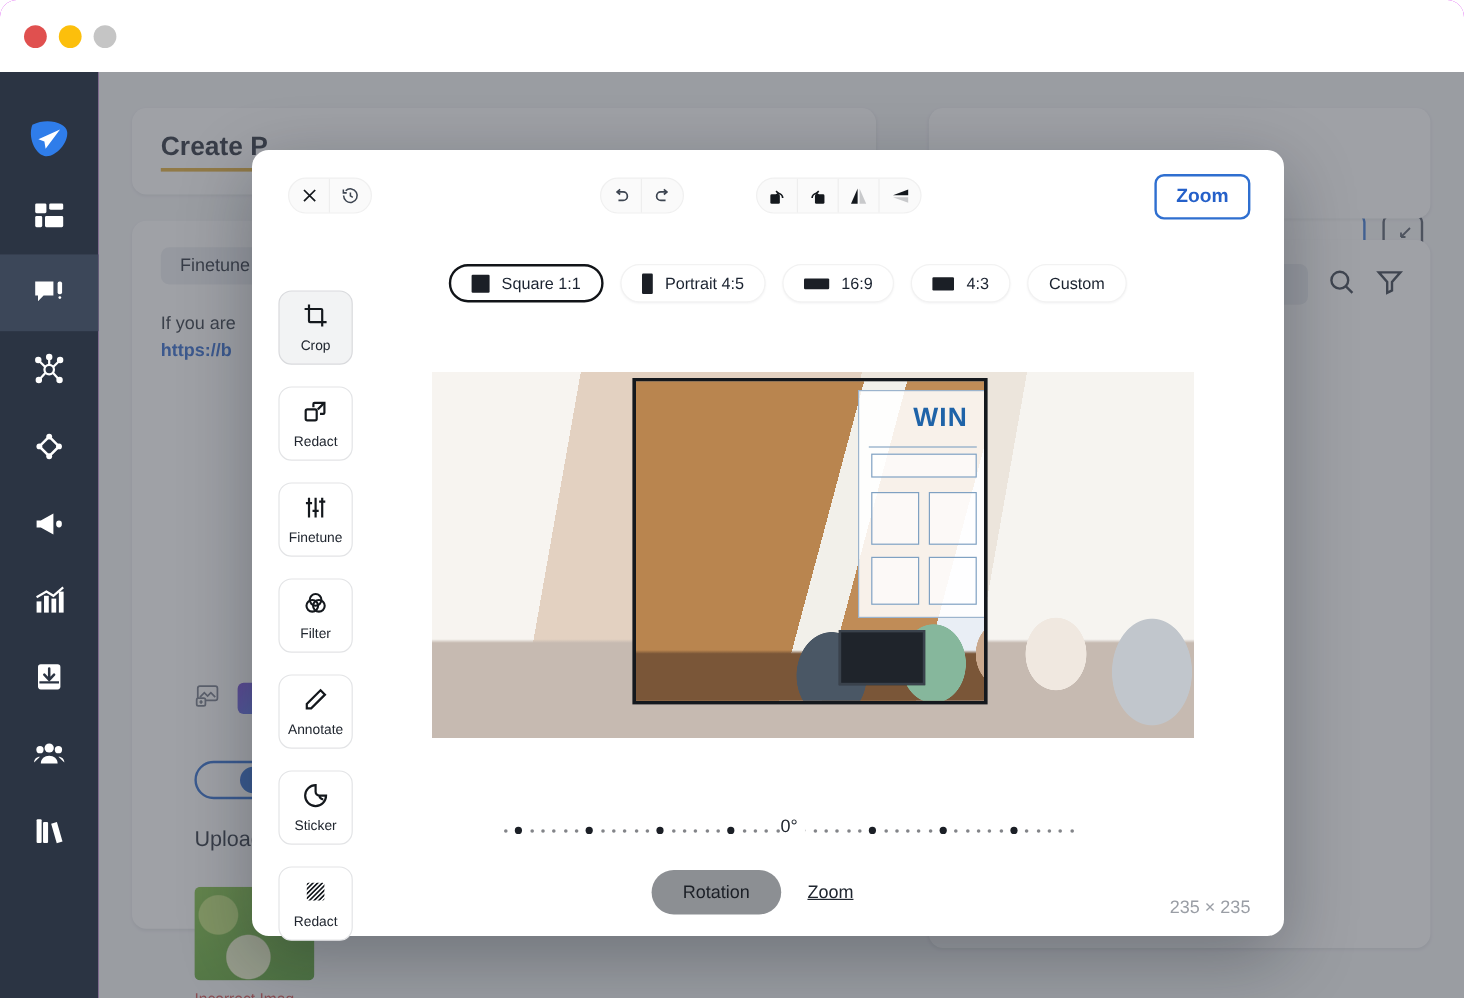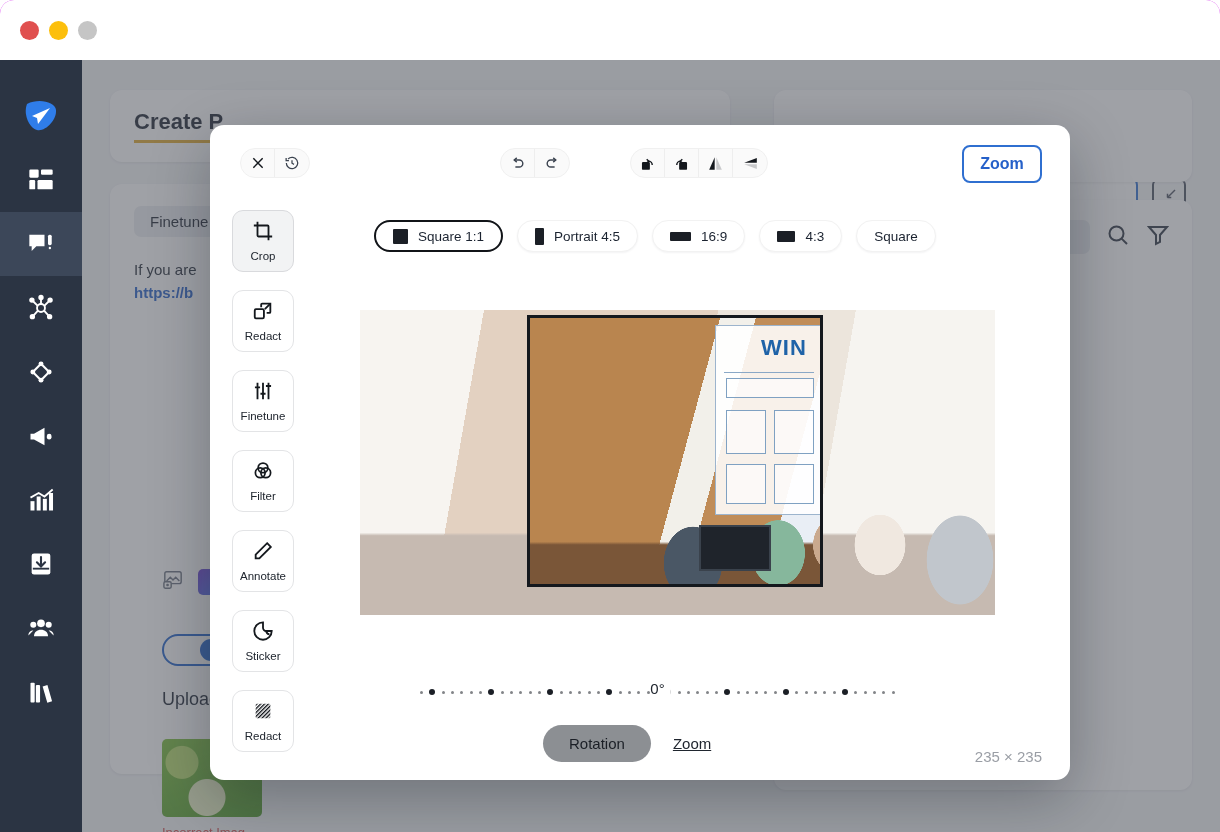--- a/index.html
+++ b/index.html
@@ -179,21 +179,21 @@
   #tool-rail {
     position: absolute; left: 22px; top: 85px;
     display: flex; flex-direction: column; gap: 18px;
   }
   .tool-btn {
     width: 62px; height: 62px; border-radius: 11px;
     border: 1px solid #e3e4e6; background: #ffffff;
     display: flex; flex-direction: column; align-items: center; justify-content: center;
     gap: 4px;
   }
-  .tool-btn.active { background: #f2f3f4; border-color: #d9dadd; }
+  .tool-btn.active { background: #f2f3f4; border-color: #d9dadd; margin-top: 32px; }
   .tool-btn .tl { font-size: 11.5px; color: #20262f; }
 
   
   #ratio-row {
     position: absolute; left: 164px; top: 95px;
     display: flex; align-items: center; gap: 14px;
   }
   .chip {
     height: 32px; border-radius: 17px;
     background: #ffffff; border: 1px solid #f2f2f2;
@@ -533,21 +533,21 @@
         </div>
         <div class="chip">
           <span class="sw" style="width: 21px; height: 9px;"></span>
           <span>16:9</span>
         </div>
         <div class="chip">
           <span class="sw" style="width: 18px; height: 11px;"></span>
           <span>4:3</span>
         </div>
         <div class="chip">
-          <span>Square</span>
+          <span>Custom</span>
         </div>
       </div>
 
     <div id="canvas">
       <div id="photo"></div>
       <div id="photo-dim"></div>
       <div id="crop-window">
         <div id="crop-photo">
           <div id="whiteboard">
             <div class="wb-line" style="top:46px"></div>

